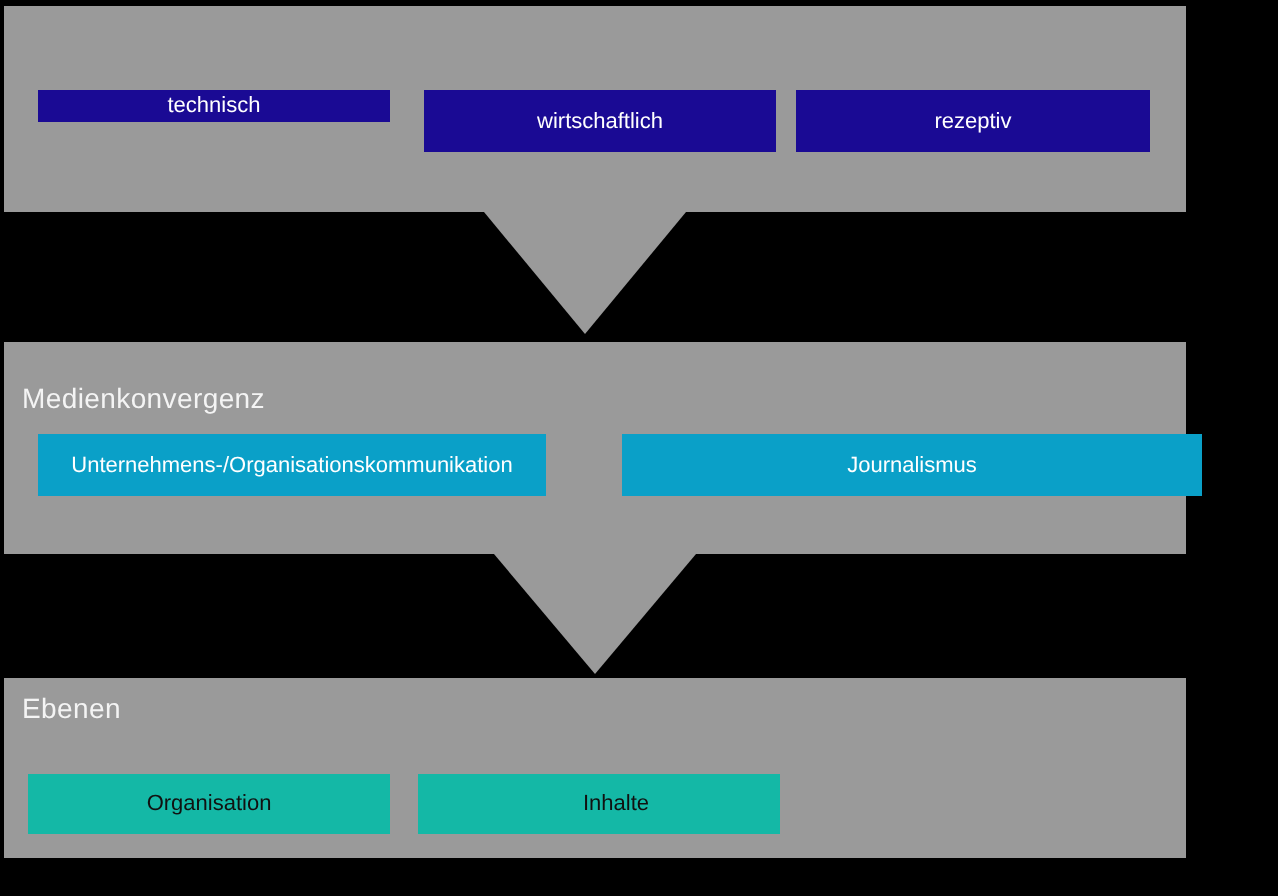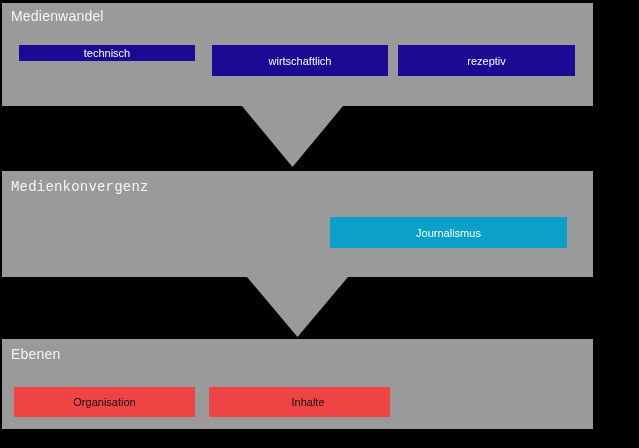--- a/index.html
+++ b/index.html
@@ -26,44 +26,44 @@
   .band-3 { top: 339px; height: 90px; }
 
   .band-title {
     position: absolute;
     left: 9px;
     top: 5px;
     font-size: 14px;
     color: #F4F4F4;
     letter-spacing: 0.2px;
   }
-  .band-2 .band-title { top: 8px; font-family: Liberation Mono, monospace; }
+  .band-2 .band-title { top: 20px; }
   .band-3 .band-title { top: 7px; }
 
   .node {
     position: absolute;
     display: flex;
     align-items: center;
     justify-content: center;
     font-size: 11px;
     text-align: center;
     box-sizing: border-box;
   }
   .node-navy  { background: #1A0A94; color: #FFFFFF; }
   .node-cyan  { background: #0AA0C8; color: #FFFFFF; }
-  .node-sky   { background: #ef4444; color: #111111; text-align: center; }
+  .node-sky   { background: #14b8a6; color: #111111; text-align: center; }
 
   
   .n-technisch      { left: 17px;  top: 42px; width: 176px; height: 16px; }
   .n-wirtschaftlich { left: 210px; top: 42px; width: 176px; height: 31px; }
   .n-rezeptiv       { left: 396px; top: 42px; width: 177px; height: 31px; }
 
   
   .n-unternehmens { left: 17px;  top: 46px; width: 254px; height: 31px; }
-  .n-journalismus { left: 328px; top: 46px; width: 237px; height: 31px; }
+  .n-journalismus { left: 309px; top: 46px; width: 290px; height: 31px; }
 
   
   .n-organisation { left: 12px;  top: 48px; width: 181px; height: 30px; }
   .n-inhalte      { left: 207px; top: 48px; width: 181px; height: 30px; padding-left: 17px; }
   .n-rezeption    { left: 397px; top: 48px; width: 180px; height: 30px; }
 
   .down-arrow {
     position: absolute;
     width: 101px;
     background: #9A9A9A;
@@ -71,30 +71,30 @@
   }
   .arrow-1 { left: 242px; top: 106px; height: 61px; }
   .arrow-2 { left: 247px; top: 277px; height: 60px; }
 </style>
 </head>
 <body>
 
 <div class="canvas">
 
   <div class="band band-1">
-    <div class="band-title">Medienwandel</div>
     <div class="node node-navy n-technisch">technisch</div>
     <div class="node node-navy n-rezeptiv">rezeptiv</div>
     <div class="node node-navy n-wirtschaftlich">wirtschaftlich</div>
   </div>
 
   <div class="down-arrow arrow-1"></div>
 
   <div class="band band-2">
     <div class="band-title">Medienkonvergenz</div>
+    <div class="node node-cyan n-unternehmens">Unternehmens-/Organisationskommunikation</div>
     <div class="node node-cyan n-journalismus">Journalismus</div>
   </div>
 
   <div class="down-arrow arrow-2"></div>
 
   <div class="band band-3">
     <div class="band-title">Ebenen</div>
     <div class="node node-sky n-organisation">Organisation</div>
     <div class="node node-sky n-inhalte">Inhalte</div>
   </div>

